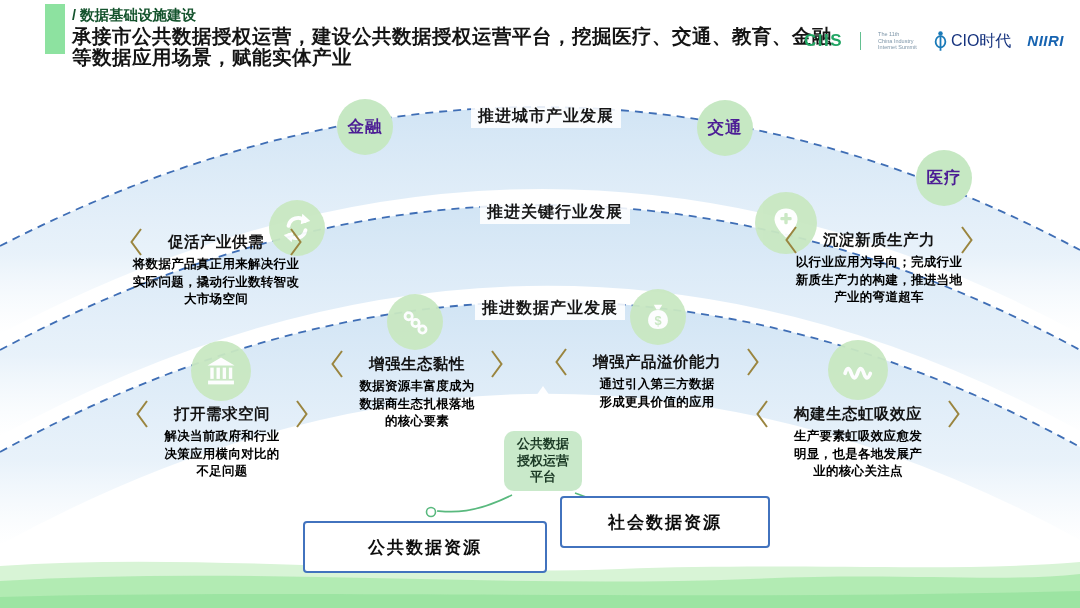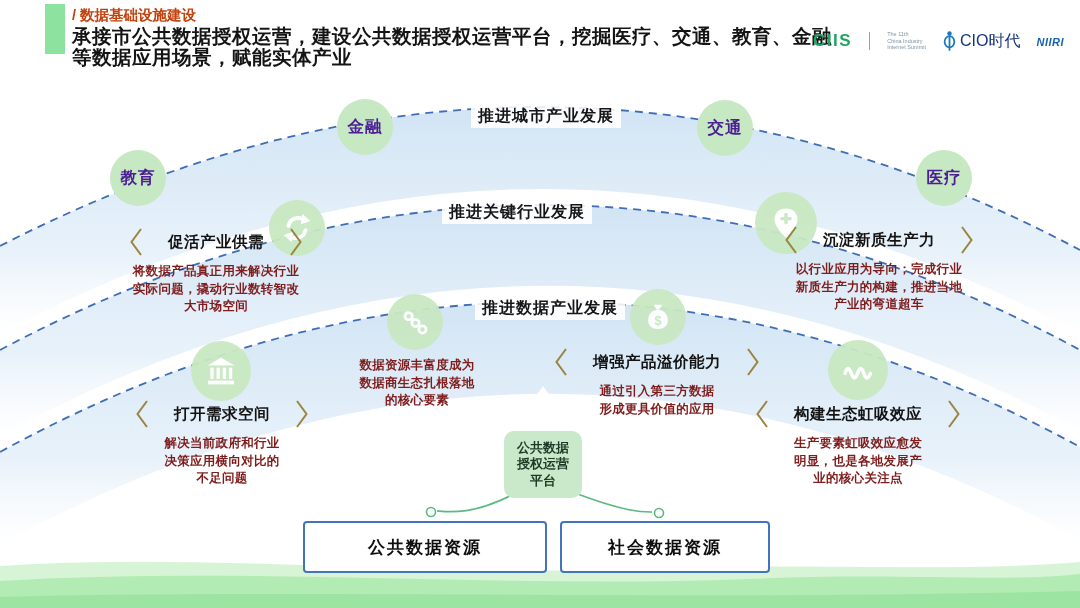--- a/index.html
+++ b/index.html
@@ -4,73 +4,73 @@
 <style>
   html,body{margin:0;padding:0;background:#e9e9e9;}
   .slide{
     position:relative;width:1080px;height:608px;background:#ffffff;overflow:hidden;
     font-family:"Liberation Sans","DejaVu Sans",sans-serif;color:#1a1a1a;
   }
   .bg{position:absolute;left:0;top:0;width:1080px;height:608px;}
 
   
   .accent-bar{position:absolute;left:45px;top:4px;width:20px;height:50px;background:#8de2a0;}
-  .eyebrow{position:absolute;left:72px;top:6px;font-size:14.5px;font-weight:bold;color:#c2410c;}
+  .eyebrow{position:absolute;left:72px;top:6px;font-size:14.5px;font-weight:bold;color:#14532d;}
   .title{position:absolute;left:72px;top:26px;font-size:19.5px;font-weight:bold;line-height:21px;
          color:#141414;white-space:pre-line;letter-spacing:.5px;}
 
   
   .logos{position:absolute;right:16px;top:30px;display:flex;gap:16px;align-items:center;}
   .ciis{display:flex;align-items:center;gap:17px;}
   .ciis-word{font-size:17px;font-weight:600;letter-spacing:1.5px;color:#21a563;}
   .ciis-div{width:1px;height:18px;background:#21a563;opacity:.7;}
   .ciis-sub{font-size:5.5px;line-height:6.5px;color:#7d95a8;white-space:pre-line;}
   .cio{display:flex;align-items:center;gap:3px;}
   .cio-word{font-size:16px;font-weight:400;color:#16337e;}
-  .niiri-word{font-size:11px;font-weight:900;font-style:italic;color:#1663b0;letter-spacing:.5px;}
+  .niiri-word{font-size:15px;font-weight:900;font-style:italic;color:#1663b0;letter-spacing:.5px;}
 
   
   .sector{position:absolute;width:56px;height:56px;border-radius:50%;background:#c6e8c3;
           display:flex;align-items:center;justify-content:center;font-size:16.5px;font-weight:bold;
           color:#4c1d95;transform:translate(-50%,-50%);letter-spacing:1px;}
   .s1{left:365px;top:127px;}  .s2{left:725px;top:128px;}
   .s3{left:138px;top:178px;}  .s4{left:944px;top:178px;}
 
   
   .arclabel{position:absolute;transform:translateX(-50%);font-size:16px;font-weight:bold;color:#161616;
             background:rgba(255,255,255,.88);padding:1px 7px;letter-spacing:1px;white-space:nowrap;}
-  .a1{left:546px;top:105px;font-family:Liberation Mono, monospace;} .a2{left:517px;top:201px;} .a3{left:550px;top:297px;}
+  .a1{left:546px;top:105px;font-family:Liberation Mono, monospace;} .a2{left:555px;top:201px;} .a3{left:550px;top:297px;}
 
   
   .iconball{position:absolute;width:56px;height:56px;border-radius:50%;background:#c9e8c2;opacity:.95;
             transform:translate(-50%,-50%);display:flex;align-items:center;justify-content:center;}
   .i1{left:297px;top:228px;} .i2{left:786px;top:223px;width:62px;height:62px;}
   .i3{left:415px;top:322px;} .i4{left:658px;top:317px;}
   .i5{left:221px;top:371px;width:60px;height:60px;} .i6{left:858px;top:370px;width:60px;height:60px;}
 
   
   .feature{position:absolute;transform:translateX(-50%);text-align:center;}
   .trow{display:flex;align-items:center;justify-content:center;gap:25px;}
   .ft{font-size:15.5px;font-weight:bold;color:#131313;white-space:nowrap;letter-spacing:.5px;}
   .chev{flex:0 0 auto;}
-  .fd{margin-top:7px;font-size:12.5px;line-height:17.5px;color:#7f1d1d;font-weight:600;
+  .fd{font-size:12.5px;line-height:17.5px;color:#000000;font-weight:600;
       white-space:pre-line;letter-spacing:.3px;}
   .f1{left:216px;top:228px;} .f2{left:879px;top:226px;}
   .f3{left:417px;top:350px;} .f4{left:657px;top:348px;}
   .f5{left:222px;top:400px;} .f6{left:858px;top:400px;}
 
   
-  .platform{position:absolute;left:504px;top:431px;width:78px;height:67px;background:#c9e9ca;
+  .platform{position:absolute;left:504px;top:431px;width:78px;height:60px;background:#c9e9ca;
             border-radius:10px;display:flex;align-items:center;justify-content:center;text-align:center;
             font-size:13px;font-weight:bold;line-height:16.5px;color:#1c3a26;white-space:pre-line;}
   .srcbox{position:absolute;height:48px;background:#fff;border:2px solid #4273be;border-radius:4px;
           display:flex;align-items:center;justify-content:center;font-size:17px;font-weight:bold;
           color:#0e0e0e;letter-spacing:2px;}
   .src1{left:303px;top:521px;width:240px;}
-  .src2{left:560px;top:521px;width:206px;}
+  .src2{left:560px;top:496px;width:206px;}
 </style>
 </head>
 <body>
 
 <div class="slide">
 
   <svg class="bg" viewBox="0 0 1080 608" aria-hidden="true">
     <defs>
       <linearGradient id="gb" x1="0" y1="0" x2="0" y2="1">
         <stop offset="0%" stop-color="#cfe3f4" stop-opacity="0.95"></stop>
@@ -119,21 +119,20 @@
       </svg>
       <span class="cio-word">CIO时代</span>
     </div>
     <div>
       <span class="niiri-word">NIIRI</span>
     </div>
   </div>
 
   <div class="sector s1">金融</div>
   <div class="sector s2">交通</div>
-  <div class="sector s3">教育</div>
   <div class="sector s4">医疗</div>
 
   <div class="arclabel a1">推进城市产业发展</div>
   <div class="arclabel a2">推进关键行业发展</div>
   <div class="arclabel a3">推进数据产业发展</div>
 
   <div class="iconball i1">
     <svg width="34" height="34" viewBox="0 0 32 32">
       <path d="M8 14 A9 9 0 0 1 23.5 9.5" fill="none" stroke="#fff" stroke-width="3.6" stroke-linecap="round"></path>
       <polygon points="21,2.5 28.5,9.5 19.5,12.5" fill="#fff"></polygon>
@@ -204,20 +203,29 @@
       <svg class="chev" width="13" height="28" viewBox="0 0 13 28">
           <polyline points="2,1 11.5,14 2,27" fill="none" stroke="#9a853f" stroke-width="2"></polyline>
         </svg>
     </div>
     <div class="fd">以行业应用为导向；完成行业
 新质生产力的构建，推进当地
 产业的弯道超车</div>
   </div>
 
   <div class="feature f3">
+    <div class="trow">
+      <svg class="chev" width="13" height="28" viewBox="0 0 13 28">
+          <polyline points="11,1 1.5,14 11,27" fill="none" stroke="#9a853f" stroke-width="2"></polyline>
+        </svg>
+      <span class="ft">增强生态黏性</span>
+      <svg class="chev" width="13" height="28" viewBox="0 0 13 28">
+          <polyline points="2,1 11.5,14 2,27" fill="none" stroke="#9a853f" stroke-width="2"></polyline>
+        </svg>
+    </div>
     <div class="fd">数据资源丰富度成为
 数据商生态扎根落地
 的核心要素</div>
   </div>
 
   <div class="feature f4">
     <div class="trow">
       <svg class="chev" width="13" height="28" viewBox="0 0 13 28">
           <polyline points="11,1 1.5,14 11,27" fill="none" stroke="#9a853f" stroke-width="2"></polyline>
         </svg>

